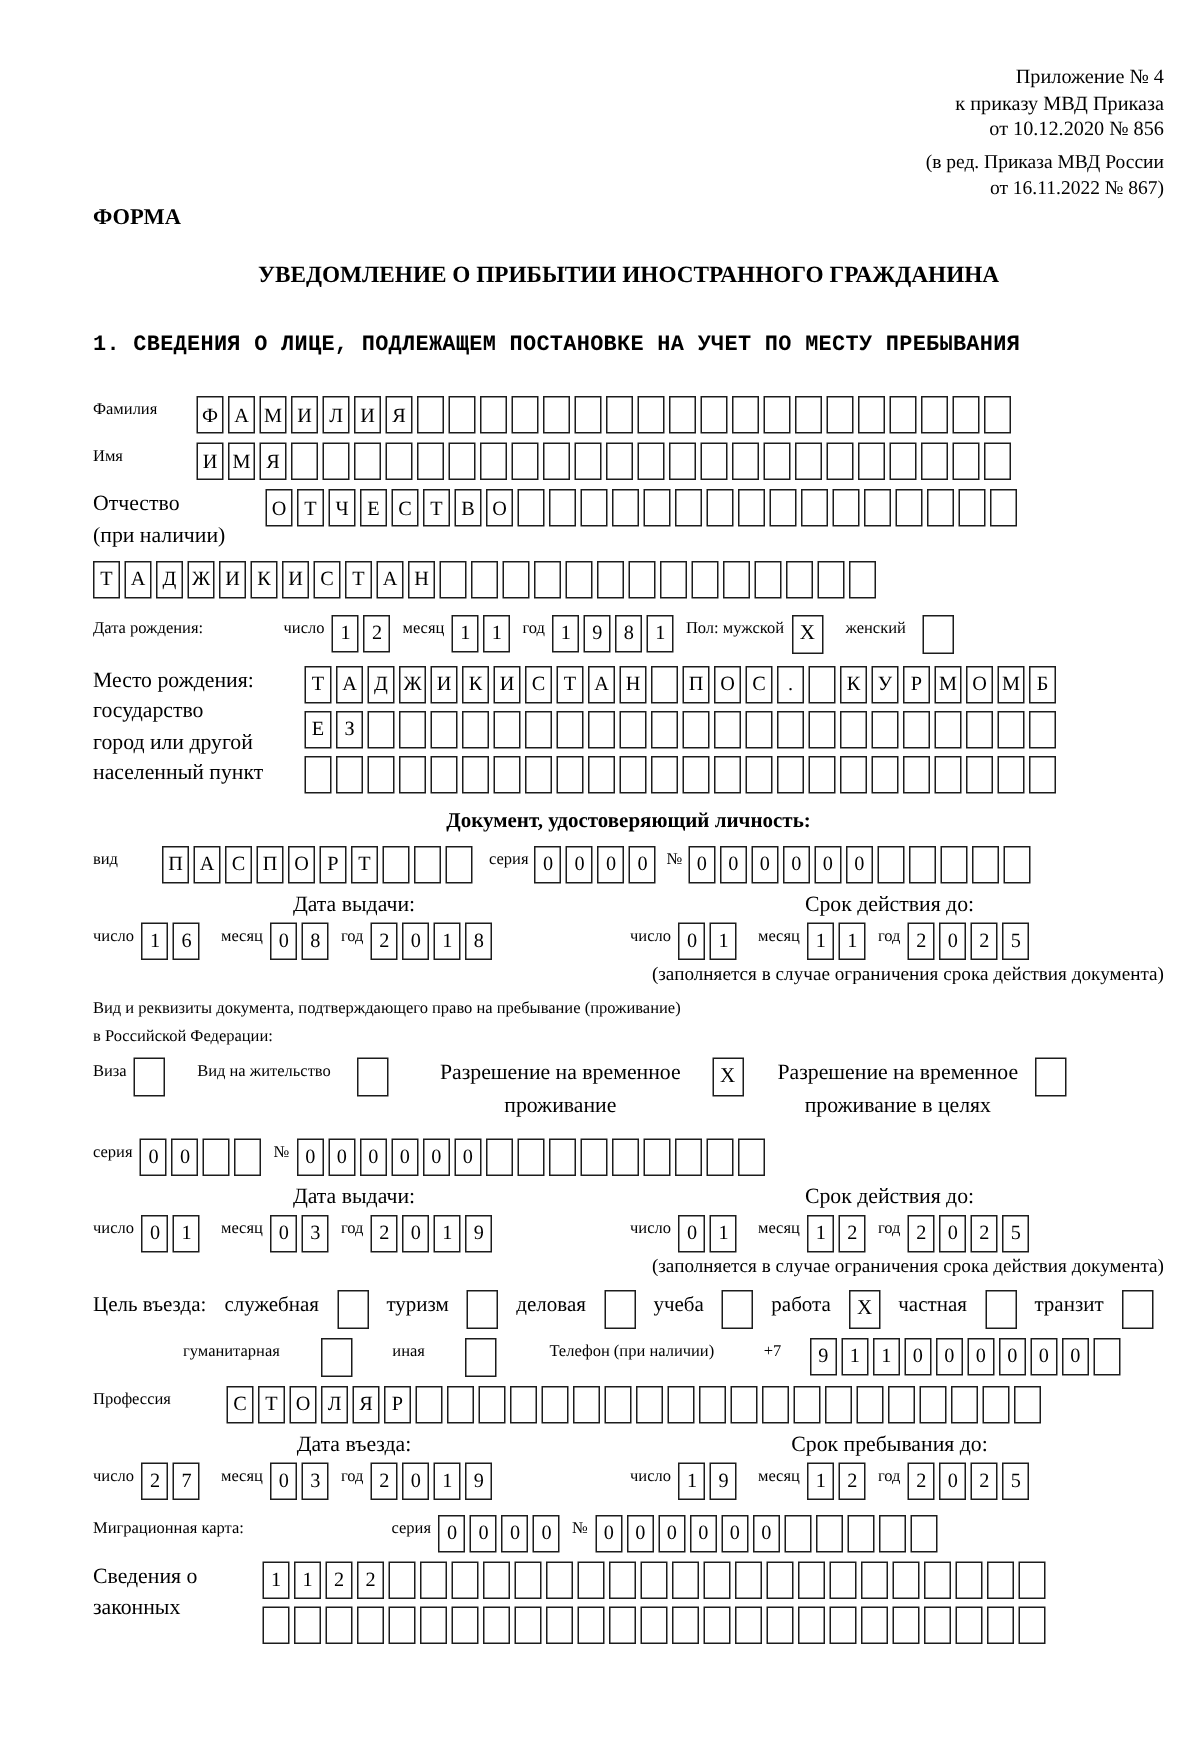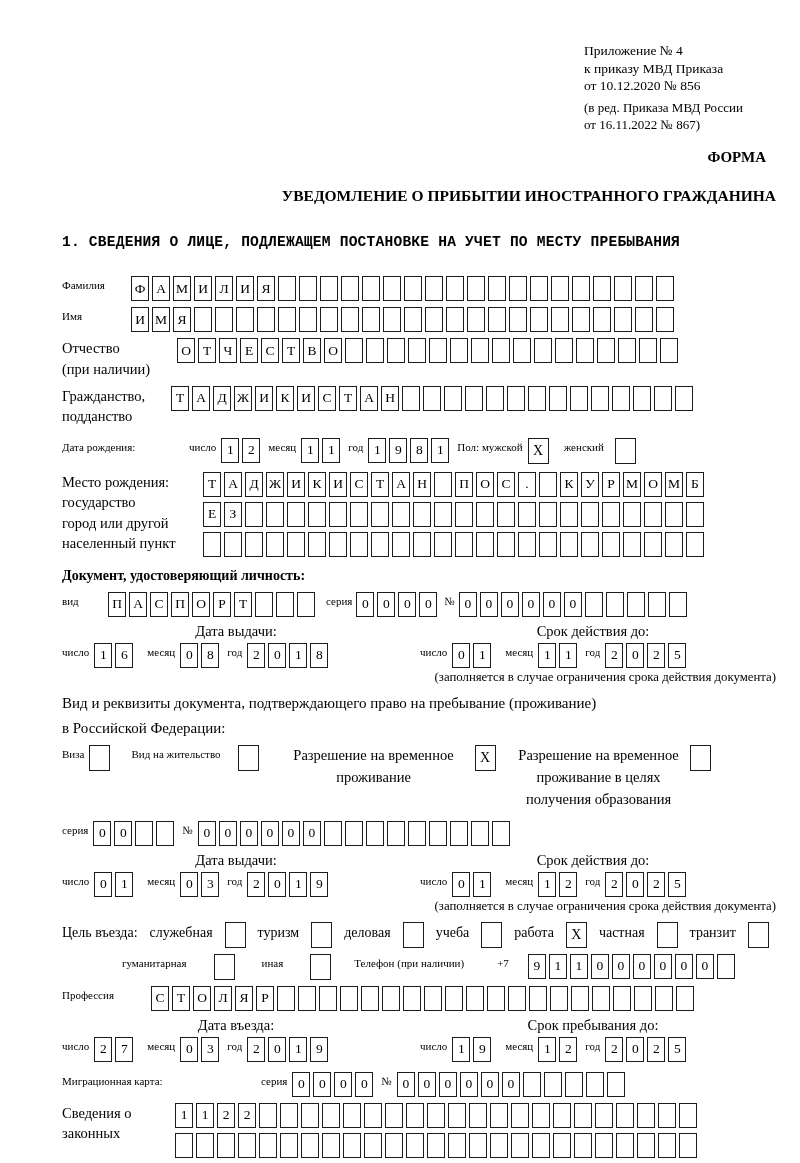--- a/index.html
+++ b/index.html
@@ -4,56 +4,56 @@
 <style>
   * { margin:0; padding:0; box-sizing:border-box; }
   html,body { background:#ffffff; }
   body {
     width:800px; height:1163px; overflow:hidden;
     font-family:"Liberation Serif", serif; color:#000;
   }
   .page { padding:42px 24px 0 62px; width:800px; }
 
   
-  .hdr { margin-left:auto; width:192px; font-size:13.5px; line-height:1.3; }
+  .hdr { margin-left:auto; width:192px; font-size:13.5px; line-height:1.3;text-align:right; }
   .hdr .sub { font-size:13px; }
   .hdr .gap { height:5px; }
-  .forma { text-align:right; font-weight:bold; font-size:15px; margin-top:16px; padding-right:10px; }
-
-  .title { text-align:right; font-weight:bold; font-size:15.5px; line-height:1.55; margin-top:18px; }
+  .forma { text-align:left; font-weight:bold; font-size:15px; margin-top:4px; padding-right:10px; }
+
+  .title { text-align:center; font-weight:bold; font-size:15.5px; line-height:1.55; margin-top:18px; }
   .uline { display:inline-block; width:56px; border-bottom:2px solid #000; margin-left:12px; }
 
   .sect { font-weight:bold; font-size:14.6px; margin-top:26px; letter-spacing:.2px;font-family:Liberation Mono, monospace; }
 
   .formbody { margin-top:26px; }
 
   .frow { display:flex; align-items:flex-start; margin-bottom:6px; gap:5px; }
   .lbl { font-size:11px; padding-top:3px; white-space:nowrap; }
   .lblblock { font-size:14.5px; line-height:1.42; flex-shrink:0; }
   .boxes { display:flex; flex-wrap:nowrap; }
   .cell {
     width:18px; height:25px; border:1.5px solid #1c1c1c; margin-right:3px;
     display:inline-flex; align-items:center; justify-content:center;
     font-size:13.5px; flex-shrink:0; background:#fff;
   }
   .cb {
     width:21px; height:26px; border:1.5px solid #1c1c1c; flex-shrink:0;
     display:inline-flex; align-items:center; justify-content:center; font-size:14px;
   }
   .boxcol .boxes { margin-bottom:5px; }
-  .chead { font-weight:bold; font-size:14px; margin:4px 0 8px 0; }
+  .chead { text-align:center; font-weight:bold; font-size:14px; margin:4px 0 8px 0; }
 
   .dates { display:flex; margin-top:2px; }
   .dcol-l { width:348px; }
   .dcol-r { flex:1; }
   .dtitle { text-align:center; font-size:14.5px; margin-bottom:3px; }
   .dgroup { display:flex; align-items:flex-start; gap:5px; }
   .note { text-align:right; font-size:12.8px; margin:2px 0 8px 0; }
   .cblock { text-align:center; font-size:14.5px; line-height:1.5; flex-shrink:0; }
-  .plain { font-size:15px; line-height:1.45; }
+  .plain { font-size:11px; line-height:1.45; }
   .purpose .lbl { font-size:14px; }
 </style>
 </head>
 <body>
 
 <div class="page">
 
   <div class="hdr">
     <div>Приложение № 4</div>
     <div>к приказу МВД Приказа</div>
@@ -164,24 +164,20 @@
           <span class="cell"></span>
           <span class="cell"></span>
           <span class="cell"></span>
           <span class="cell"></span>
           <span class="cell"></span>
           <span class="cell"></span>
         </div>
     </div>
 
     <div class="frow">
-      <div class="lblblock" style="width:104px">
-        <div>Гражданство,</div>
-        <div>подданство</div>
-      </div>
       <div class="boxes">
           <span class="cell">Т</span>
           <span class="cell">А</span>
           <span class="cell">Д</span>
           <span class="cell">Ж</span>
           <span class="cell">И</span>
           <span class="cell">К</span>
           <span class="cell">И</span>
           <span class="cell">С</span>
           <span class="cell">Т</span>
@@ -414,21 +410,20 @@
       <span class="lbl" style="margin-left:16px">Вид на жительство</span>
       <span class="cb" style="margin-left:12px"></span>
       <div class="cblock" style="margin-left:14px;width:192px">
         <div>Разрешение на временное</div>
         <div>проживание</div>
       </div>
       <span class="cb">X</span>
       <div class="cblock" style="margin-left:12px;width:172px">
         <div>Разрешение на временное</div>
         <div>проживание в целях</div>
-        <div>получения образования</div>
       </div>
       <span class="cb"></span>
     </div>
 
     <div class="frow" style="margin-top:10px">
       <span class="lbl">серия</span>
       <div class="boxes">
           <span class="cell">0</span>
           <span class="cell">0</span>
           <span class="cell"></span>
@@ -518,21 +513,21 @@
       <span class="cb"></span>
       <span class="lbl">транзит</span>
       <span class="cb"></span>
     </div>
 
     <div class="frow" style="padding-left:60px;gap:19px">
       <span class="lbl">гуманитарная</span>
       <span class="cb" style="margin-left:8px"></span>
       <span class="lbl" style="margin-left:8px">иная</span>
       <span class="cb" style="margin-left:8px"></span>
-      <span class="lbl" style="margin-left:4px">Телефон (при наличии)</span>
+      <span class="lbl" style="margin-left:16px">Телефон (при наличии)</span>
       <span class="lbl" style="margin-left:14px">+7</span>
       <div class="boxes">
           <span class="cell">9</span>
           <span class="cell">1</span>
           <span class="cell">1</span>
           <span class="cell">0</span>
           <span class="cell">0</span>
           <span class="cell">0</span>
           <span class="cell">0</span>
           <span class="cell">0</span>

